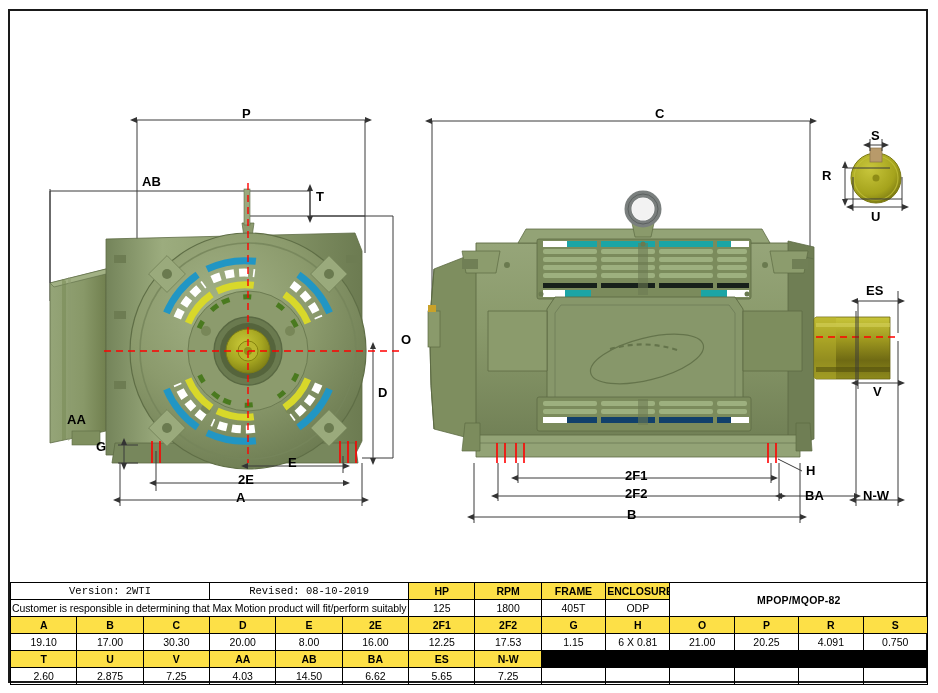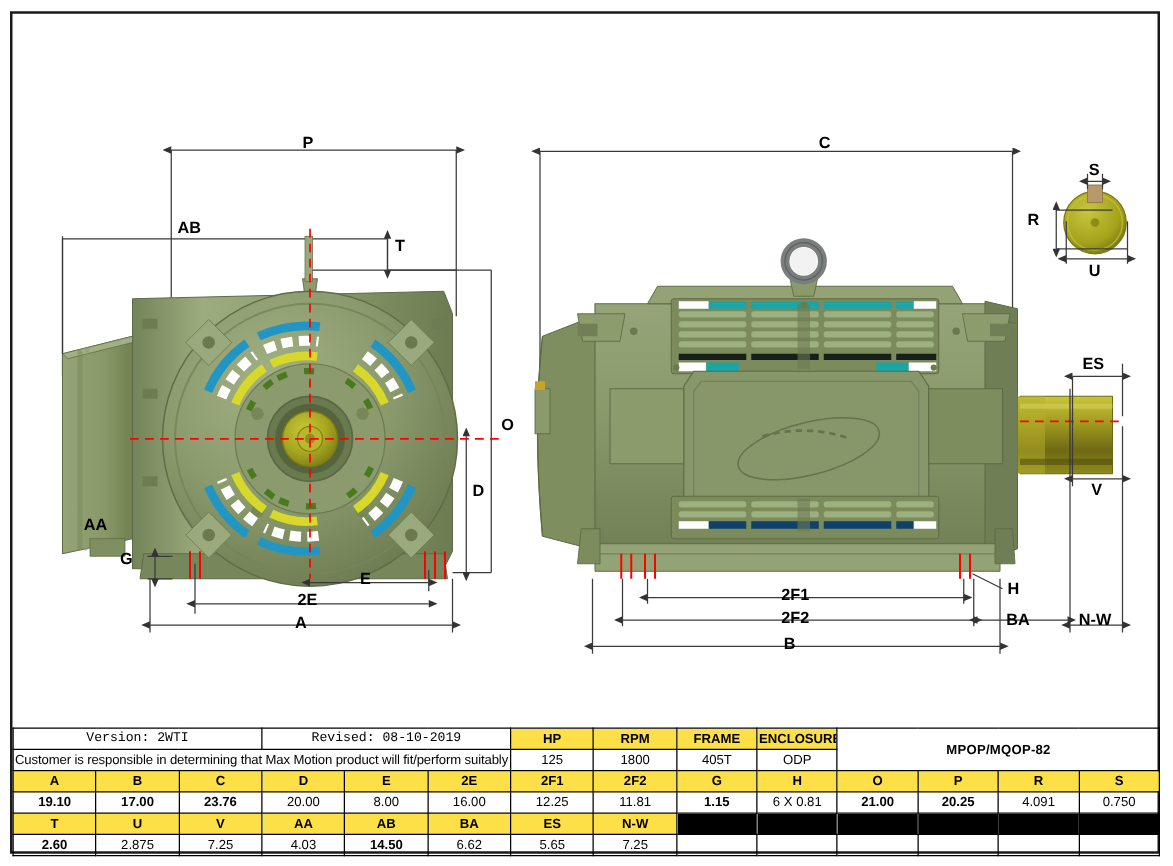--- a/index.html
+++ b/index.html
@@ -64,21 +64,21 @@
     overflow: hidden;
     white-space: nowrap;
   }
   td.hdr {
     background: #fde047;
     color: #fff;
     font-weight: bold;
     font-size: 10.5px;
   }
   td.blackfill { background: #000; border-color: #000; }
-  td.bold { font-weight: bold; }
+  td.bold { font-weight: normal; }
   td.disclaimer {
     font-size: 7.6px;
     text-align: center;
     letter-spacing: -0.1px;
   }
   td.vers { font-size: 10px; font-family: Liberation Mono, monospace; }
   td.model {
     font-size: 15px;
     font-weight: bold;
     letter-spacing: 0.2px;
@@ -605,26 +605,26 @@
         <td class="hdr">G</td>
         <td class="hdr">H</td>
         <td class="hdr">O</td>
         <td class="hdr">P</td>
         <td class="hdr">R</td>
         <td class="hdr">S</td>
       </tr>
       <tr>
         <td class="bold">19.10</td>
         <td class="bold">17.00</td>
-        <td class="bold">23.76</td>
+        <td class="bold">30.30</td>
         <td>20.00</td>
         <td>8.00</td>
         <td>16.00</td>
         <td>12.25</td>
-        <td>11.81</td>
+        <td>17.53</td>
         <td class="bold">1.15</td>
         <td>6 X 0.81</td>
         <td class="bold">21.00</td>
         <td class="bold">20.25</td>
         <td>4.091</td>
         <td>0.750</td>
       </tr>
 
       <tr>
         <td class="hdr">T</td>

